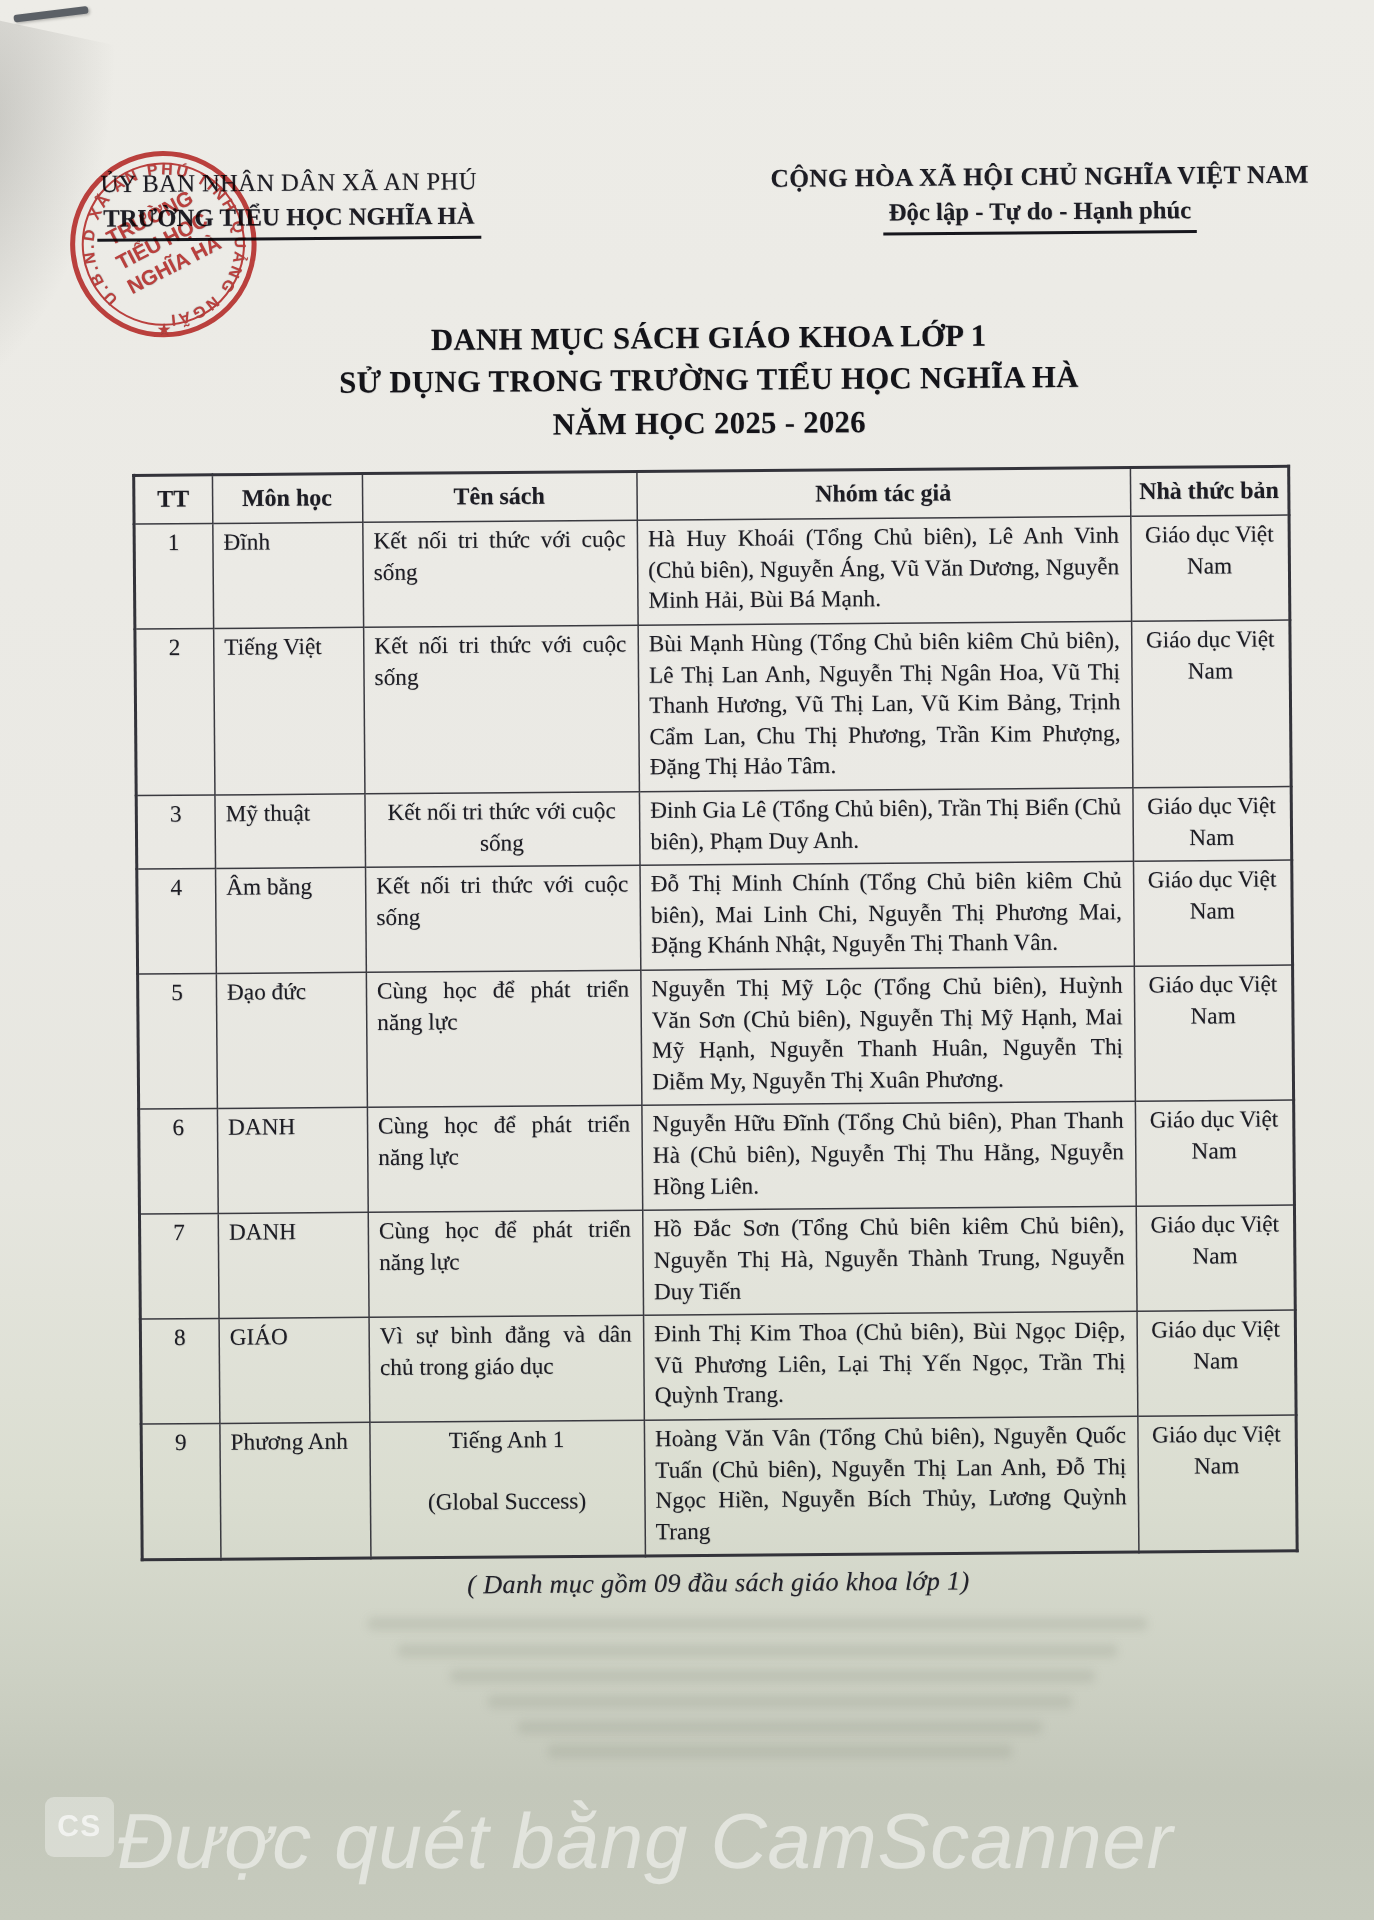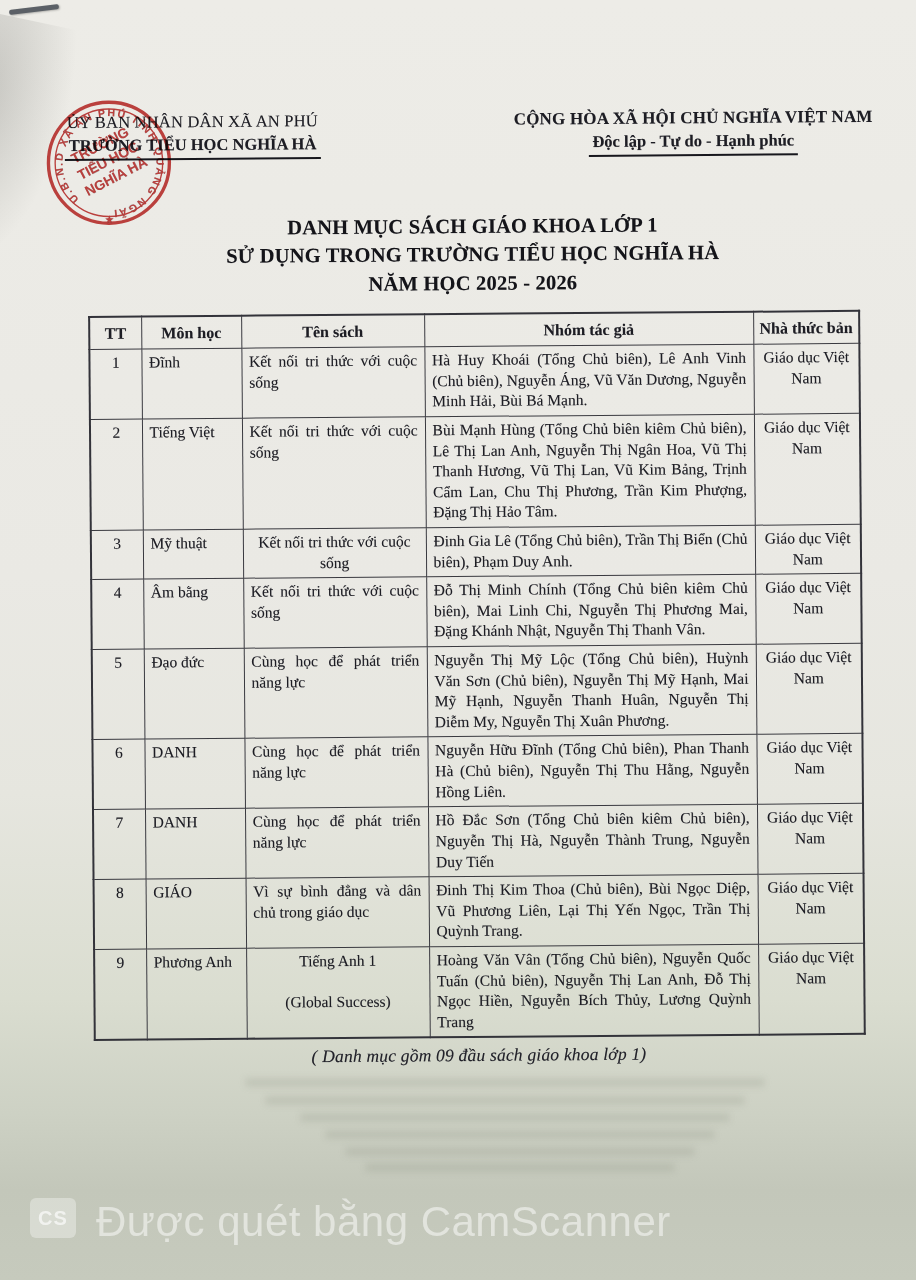--- a/index.html
+++ b/index.html
@@ -55,21 +55,21 @@
   
   .ghost{position:absolute;height:9px;border-radius:4px;background:rgba(134,142,124,.20);
     filter:blur(3px);pointer-events:none;}
 
   
   .wm{position:absolute;left:30px;top:1198px;display:flex;
     font-family:"Liberation Sans","DejaVu Sans",sans-serif;}
   .wm-box{width:46px;height:40px;border-radius:6px;background:rgba(255,255,255,.34);
     display:flex;align-items:center;justify-content:center;font-size:20px;font-weight:bold;
     color:rgba(255,255,255,.65);letter-spacing:1px;}
-  .wm-text{margin-left:20px;font-size:42px;color:rgba(255,255,255,.5);letter-spacing:.5px;white-space:nowrap;}
+  .wm-text{margin-left:2px;font-size:52px;color:rgba(255,255,255,.5);letter-spacing:.5px;white-space:nowrap;font-style:italic;}
 
   .ink{text-shadow:.2px .2px .6px rgba(25,25,35,.35);}
 </style>
 </head>
 <body>
 
 <div class="fold-shadow"></div>
 <div class="staple"></div>
 
 <div class="doc ink">

